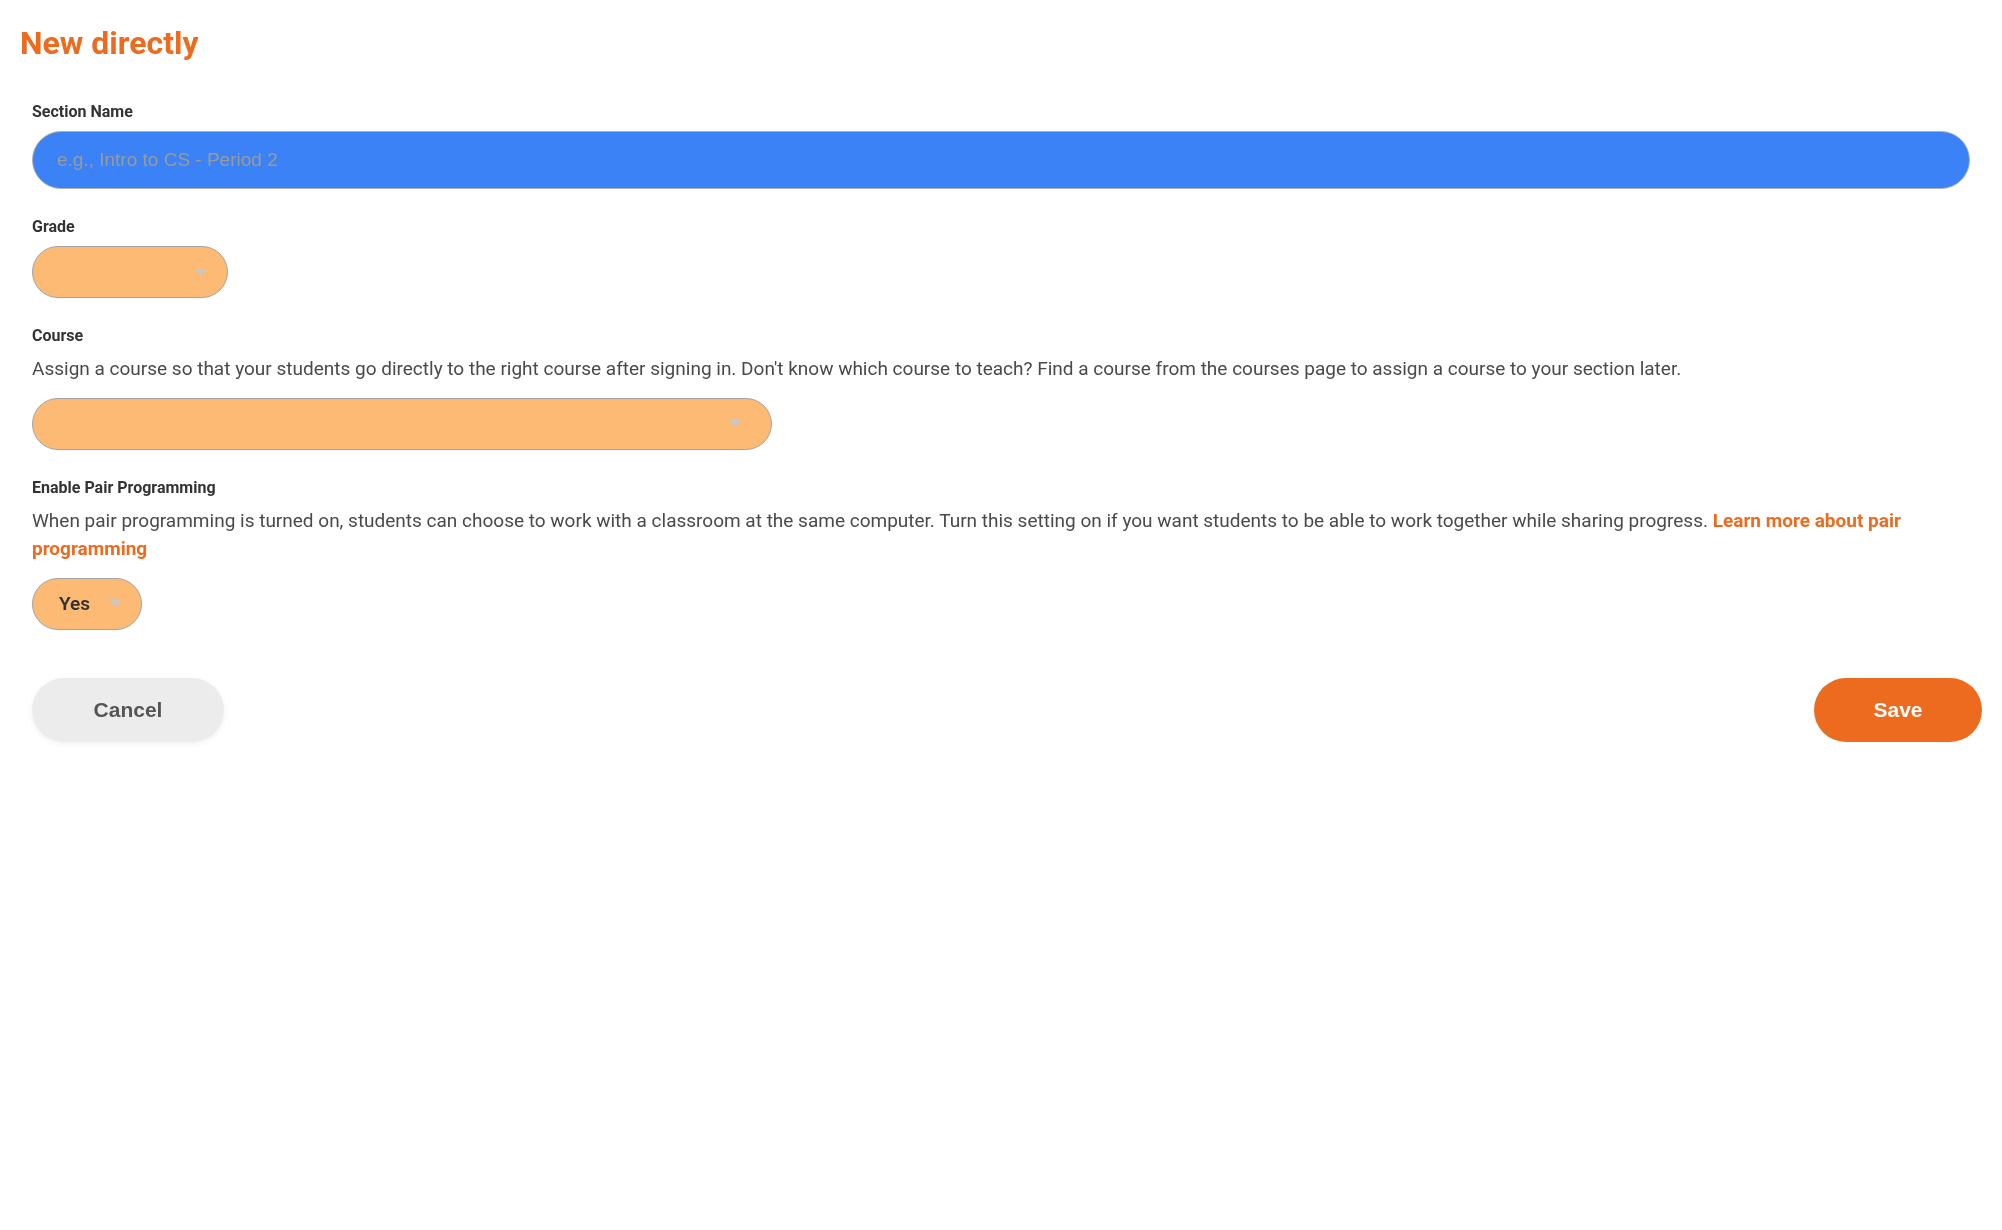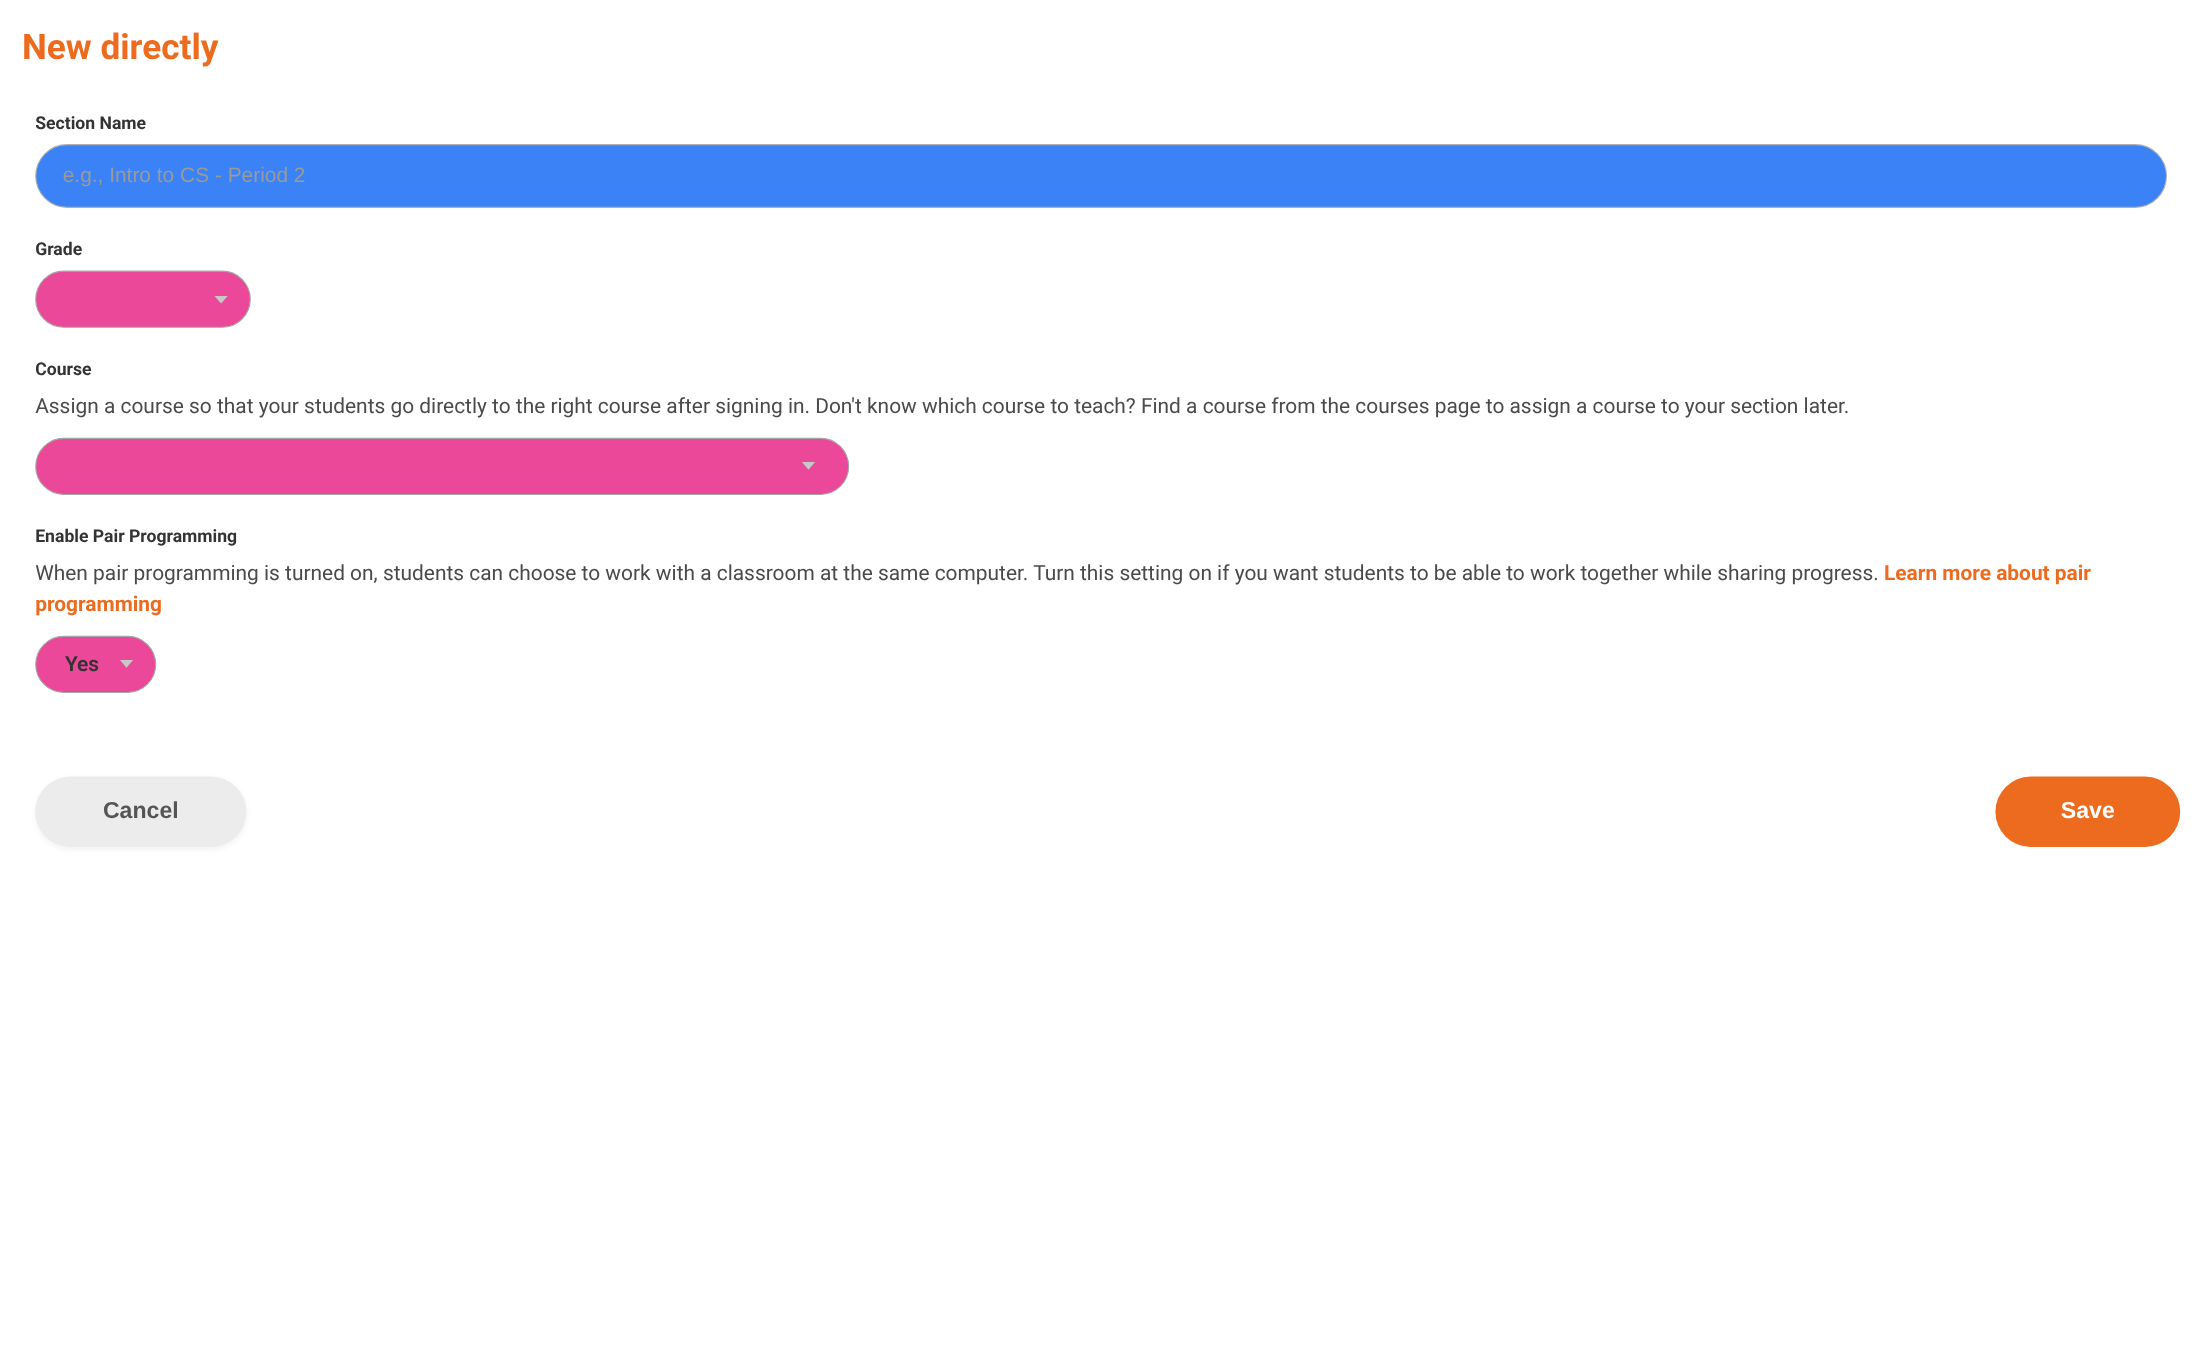--- a/index.html
+++ b/index.html
@@ -54,21 +54,21 @@
     }
     .select-field {
       position: relative;
       display: inline-flex;
       align-items: center;
       justify-content: center;
       height: 52px;
       border: 1px solid #a5a5a5;
       border-radius: 32px;
       padding: 0 20px 0 26px;
-      background: #ec4899;
+      background: #fdba74;
       cursor: pointer;
     }
     .select-grade {
       width: 196px;
     }
     .select-course {
       width: 740px;
     }
     .select-pair {
       width: 110px;
@@ -108,21 +108,20 @@
       display: inline-flex;
       align-items: center;
       justify-content: center;
       height: 64px;
       border-radius: 34px;
       font-size: 21px;
       font-weight: 700;
       border: none;
       cursor: pointer;
       padding: 0 44px;
-      margin-top: 28px;
     }
     .btn-cancel {
       background: #ececec;
       color: #555555;
       width: 192px;
       box-shadow: 0 2px 6px rgba(0,0,0,0.06);
     }
     .btn-save {
       background: #ed6b1f;
       color: #ffffff;

